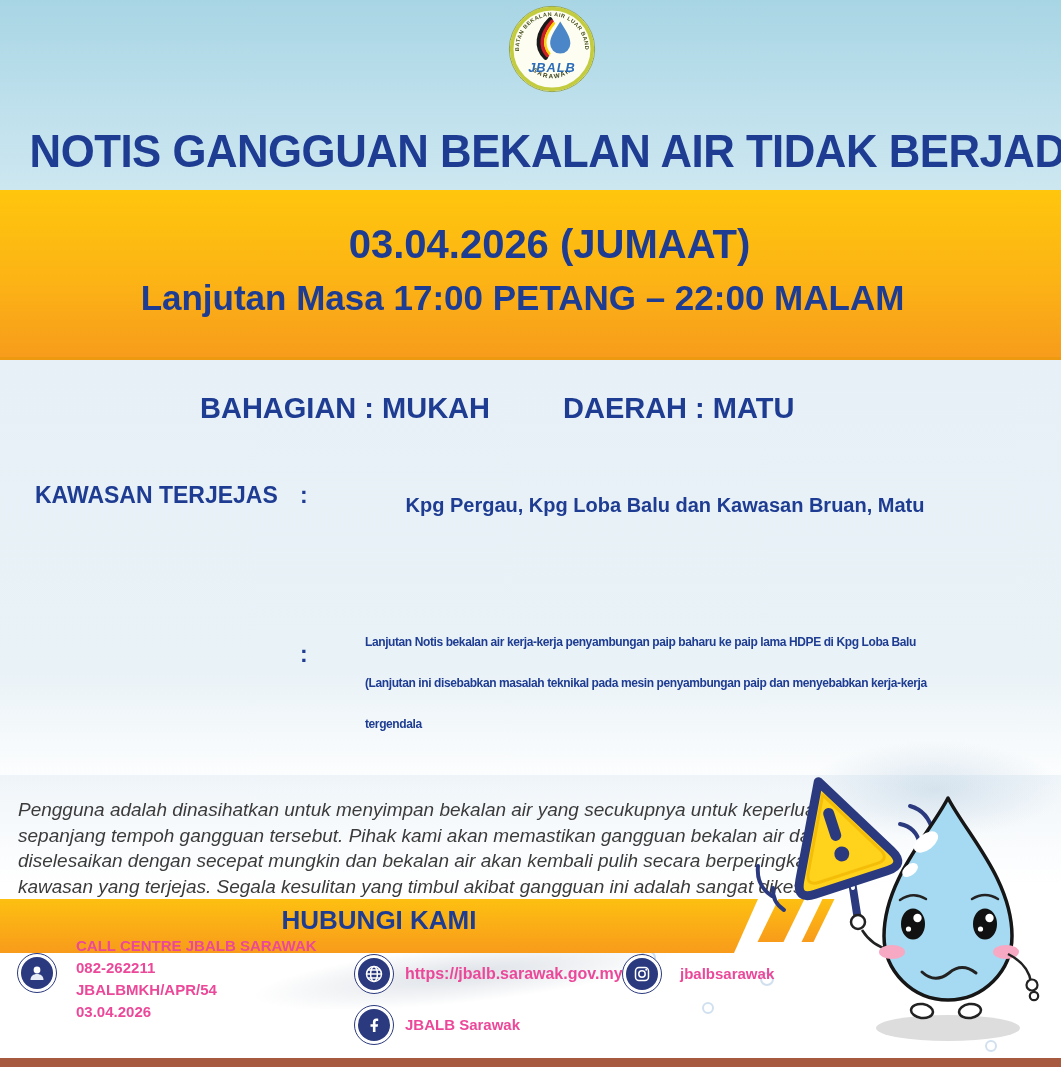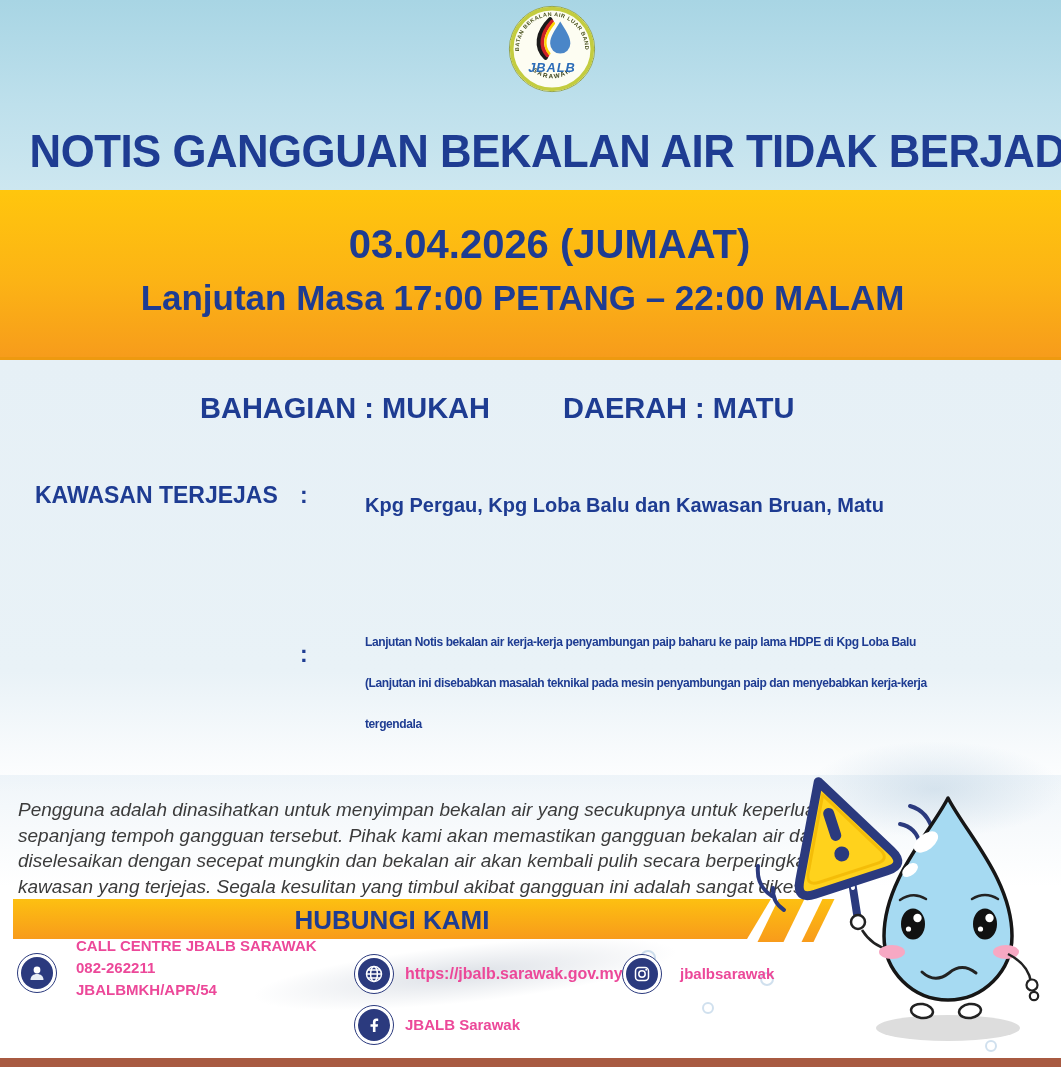--- a/index.html
+++ b/index.html
@@ -20,34 +20,34 @@
     background:linear-gradient(180deg,#ffc60d 0%,#fcb315 55%,#f79c1b 100%);
     border-bottom:3px solid #ee9a10;box-sizing:border-box;}
   .band-date{left:0;top:222px;width:1061px;text-align:center;font-size:40px;font-weight:bold;padding-left:19px;}
   .band-time{left:0;top:278px;width:1045px;text-align:center;font-size:35px;font-weight:bold;}
   
   .main-bg{left:0;top:360px;width:1061px;height:432px;
     background:linear-gradient(180deg,#e6f0f6 0%,#e9f2f7 72%,#ffffff 100%);}
   .region{top:392px;font-size:29px;font-weight:bold;white-space:nowrap;}
   .field-label{font-size:23px;font-weight:bold;white-space:nowrap;}
   .field-colon{font-size:23px;font-weight:bold;}
-  .kawasan-value{left:365px;top:494px;width:600px;font-size:20px;font-weight:bold;}
+  .kawasan-value{left:365px;top:494px;width:600px;font-size:20px;font-weight:bold;text-align:center;}
   .huraian-value{left:365px;top:622px;width:600px;font-size:12px;font-weight:bold;
     letter-spacing:-.4px;line-height:41px;}
   
   .advisory{left:18px;top:797px;width:880px;font-size:19px;font-style:italic;
     color:#3b3b3b;line-height:25.5px;font-weight:500;}
   
   .blob{pointer-events:none;}
   .bubble{border-radius:50%;border:2px solid rgba(120,165,205,.35);}
   
-  .hubungi{left:0;top:899px;width:758px;height:40px;
+  .hubungi{left:0;top:899px;width:758px;height:54px;
     background:linear-gradient(180deg,#fdc011 0%,#f89b1b 100%);
     clip-path:polygon(0 0,100% 0,calc(100% - 24px) 100%,0 100%);
-    text-align:center;line-height:43px;font-size:26px;font-weight:bold;margin-left:13px;}
+    text-align:center;line-height:43px;font-size:26px;font-weight:bold;}
   .stripe{top:899px;height:43px;background:linear-gradient(180deg,#fdc011,#f89b1b);transform:skewX(-26deg);}
   
   .icon-wrap{width:40px;height:40px;border-radius:50%;background:#fff;border:1.5px solid #2b3a7e;
     display:flex;align-items:center;justify-content:center;box-sizing:border-box;}
   .icon-disc{width:32px;height:32px;border-radius:50%;background:#2b3a7e;
     display:flex;align-items:center;justify-content:center;}
   .contact-text{font-size:15px;font-weight:bold;color:#ec4899;white-space:nowrap;}
   .call-lines div{line-height:22px;}
   .footer-bar{left:0;top:1058px;width:1061px;height:9px;background:#a85a41;}
 </style>
@@ -122,20 +122,21 @@
       <svg width="20" height="20" viewBox="0 0 20 20">
         <circle cx="10" cy="7" r="3.4" fill="#fff"></circle>
         <path d="M3.5 17 c0-4 3-6 6.5-6 s6.5 2 6.5 6 Z" fill="#e8edf5"></path>
       </svg>
     </div>
   </div>
   <div class="abs contact-text call-lines" style="left:76px;top:935px;">
     <div>CALL CENTRE JBALB SARAWAK</div>
     <div>082-262211</div>
     <div>JBALBMKH/APR/54</div>
+    <div>03.04.2026</div>
   </div>
 
   <div class="abs icon-wrap" style="left:354px;top:954px;">
     <div class="icon-disc">
       <svg width="22" height="22" viewBox="0 0 22 22" fill="none" stroke="#fff" stroke-width="1.5">
         <circle cx="11" cy="11" r="7.5"></circle>
         <ellipse cx="11" cy="11" rx="3.4" ry="7.5"></ellipse>
         <line x1="3.5" y1="11" x2="18.5" y2="11"></line>
         <line x1="4.6" y1="7" x2="17.4" y2="7"></line>
         <line x1="4.6" y1="15" x2="17.4" y2="15"></line>

